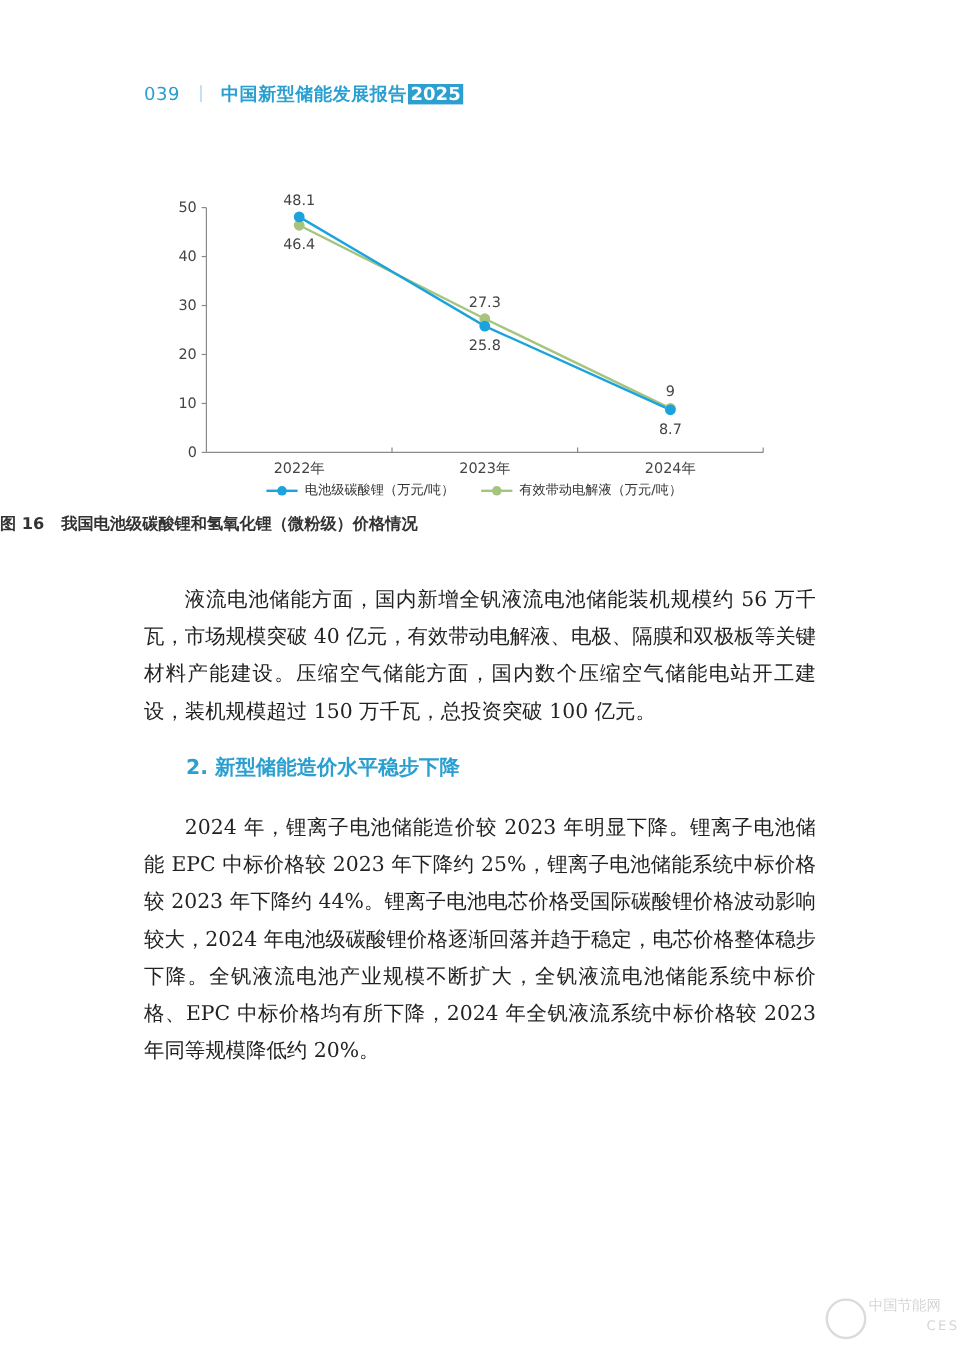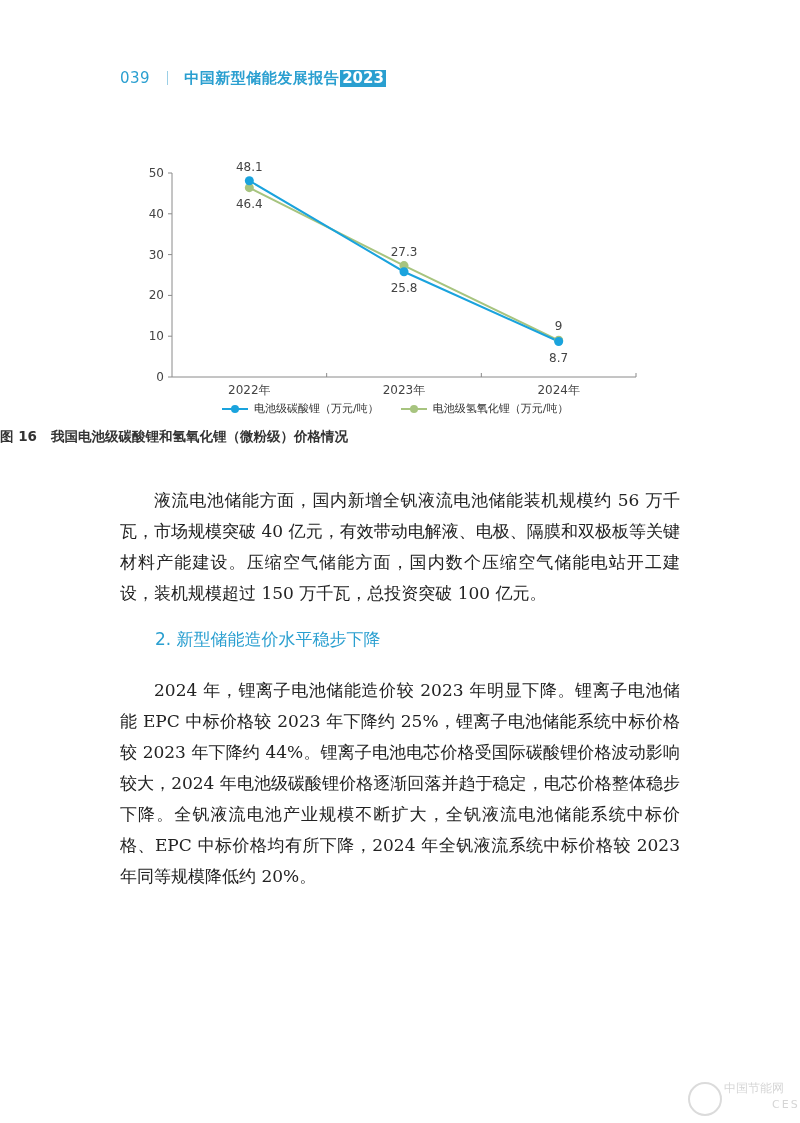--- a/index.html
+++ b/index.html
@@ -36,38 +36,38 @@
     }
     .caption .num { margin-right: 14px; }
     .body-text {
       position: absolute; left: 120px; width: 560px;
       font-size: 17px; line-height: 31px; color: #222; text-align: justify; text-align-last: left;
     }
     .body-text p { margin: 0; text-indent: 34px; }
     .section-title {
       position: absolute; left: 155px; top: 628px;
       font-family: "DejaVu Sans", "Liberation Sans", sans-serif;
-      font-size: 17px; font-weight: normal; color: #2a9fd0;
+      font-size: 17px; font-weight: bold; color: #2a9fd0;
     }
     .watermark {
       position: absolute; left: 688px; top: 1078px; width: 108px; height: 40px; opacity: 0.35;
       font-family: "DejaVu Sans", "Liberation Sans", sans-serif; color: #888; text-align: right;
     }
     .watermark .logo { position: absolute; left: 0; top: 4px; width: 30px; height: 30px; border: 2px solid #999; border-radius: 50%; }
     .watermark .cn { position: absolute; left: 36px; top: 2px; font-size: 12px; }
     .watermark .en { position: absolute; left: 36px; top: 20px; font-size: 11px; letter-spacing: 2px; margin-left: 48px; }
   </style>
 </head>
 <body>
 
 <div class="header">
   <span class="page-num">039</span>
   <span class="sep"></span>
   <span class="title">中国新型储能发展报告</span>
-  <span class="year">2023</span>
+  <span class="year">2025</span>
 </div>
 
 <div class="chart-wrap">
   <svg id="chart-svg" width="800" height="400">
       <line x1="172" y1="173" x2="172" y2="377" stroke="#8a8a8a" stroke-width="1"></line>
       <line x1="172" y1="377" x2="636" y2="377" stroke="#8a8a8a" stroke-width="1"></line>
       <line x1="168" y1="377" x2="172" y2="377" stroke="#8a8a8a" stroke-width="1"></line>
       <text x="164" y="381" text-anchor="end" font-size="12" fill="#444" font-family="&quot;DejaVu Sans&quot;, &quot;Liberation Sans&quot;, sans-serif">0</text>
       <line x1="168" y1="336.2" x2="172" y2="336.2" stroke="#8a8a8a" stroke-width="1"></line>
       <text x="164" y="340.2" text-anchor="end" font-size="12" fill="#444" font-family="&quot;DejaVu Sans&quot;, &quot;Liberation Sans&quot;, sans-serif">10</text>
@@ -108,21 +108,21 @@
       <span class="ln" style="background:#1aa3dd"></span>
         <span class="dt" style="background:#1aa3dd"></span>
     </span>
     <span>电池级碳酸锂（万元/吨）</span>
   </div>
   <div class="item">
     <span class="swatch">
       <span class="ln" style="background:#a7c47f"></span>
         <span class="dt" style="background:#a7c47f"></span>
     </span>
-    <span>电池级氢氧化锂（万元/吨）</span>
+    <span>有效带动电解液（万元/吨）</span>
   </div>
 </div>
 
 <div class="caption">
   <span class="num">图 16</span><span>我国电池级碳酸锂和氢氧化锂（微粉级）价格情况</span>
 </div>
 
 <div class="body-text" style="top:485px;">
   <p>液流电池储能方面，国内新增全钒液流电池储能装机规模约 56 万千瓦，市场规模突破 40 亿元，有效带动电解液、电极、隔膜和双极板等关键材料产能建设。压缩空气储能方面，国内数个压缩空气储能电站开工建设，装机规模超过 150 万千瓦，总投资突破 100 亿元。</p>
 </div>

